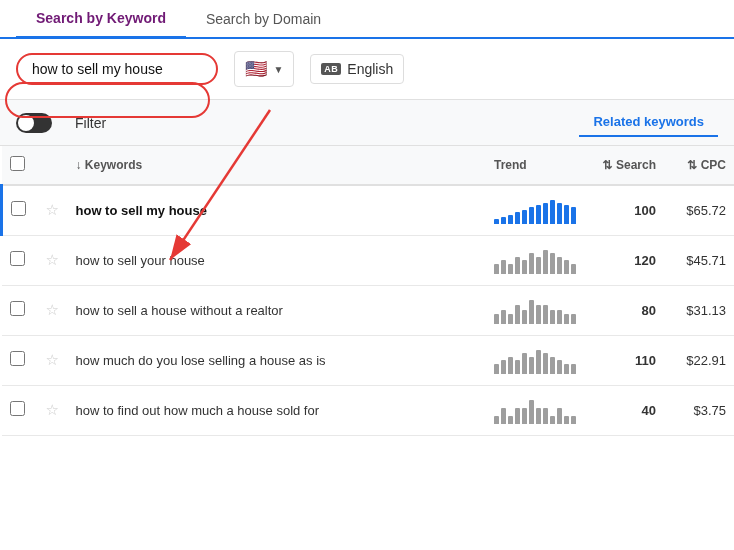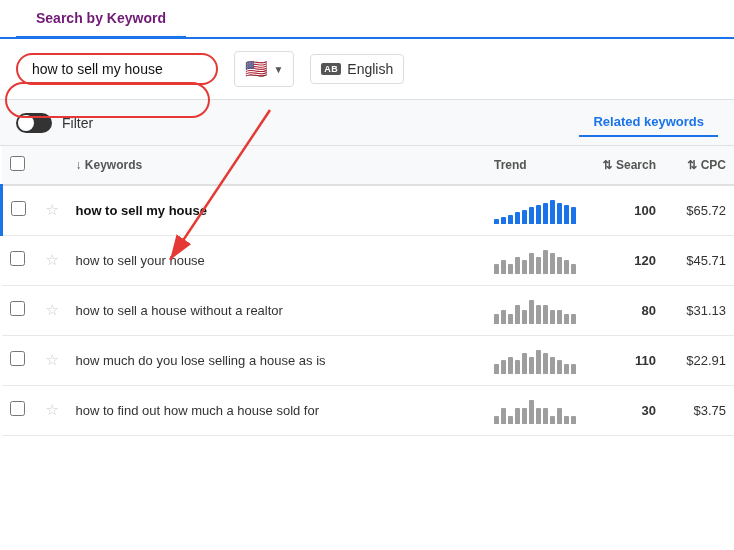--- a/index.html
+++ b/index.html
@@ -85,21 +85,21 @@
 
     
     .filter-row {
       display: flex;
       align-items: center;
       justify-content: space-between;
       padding: 8px 16px;
       background: #f8f9fa;
       border-bottom: 1px solid #e0e0e0;
     }
-    .filter-left { display: flex; align-items: center; gap: 10px; }
+    .filter-left { display: flex; align-items: center; gap: 23px; }
     .toggle {
       width: 36px; height: 20px;
       background: #333;
       border-radius: 10px;
       position: relative;
       cursor: pointer;
     }
     .toggle-knob {
       width: 16px; height: 16px;
       background: #fff;
@@ -183,20 +183,21 @@
 
     .container { position: relative; }
   </style>
 </head>
 <body>
 
 <div class="container">
 
   <div class="tabs">
     <button class="tab active">Search by Keyword</button>
+    <button class="tab">Search by Domain</button>
   </div>
 
   <div class="search-row">
     <div class="keyword-input-wrap">
       <input type="text" value="how to sell my house" style="">
     </div>
     <div class="location-select">
       <span class="flag">🇺🇸</span>
       <span class="chevron-down">▼</span>
     </div>
@@ -346,21 +347,21 @@
                 <div class="bar" style="height: 16px; background: rgb(158, 158, 158);"></div>
                 <div class="bar" style="height: 24px; background: rgb(158, 158, 158);"></div>
                 <div class="bar" style="height: 16px; background: rgb(158, 158, 158);"></div>
                 <div class="bar" style="height: 16px; background: rgb(158, 158, 158);"></div>
                 <div class="bar" style="height: 8px; background: rgb(158, 158, 158);"></div>
                 <div class="bar" style="height: 16px; background: rgb(158, 158, 158);"></div>
                 <div class="bar" style="height: 8px; background: rgb(158, 158, 158);"></div>
                 <div class="bar" style="height: 8px; background: rgb(158, 158, 158);"></div>
               </div>
             </td>
-            <td class="search-cell">30</td>
+            <td class="search-cell">40</td>
             <td class="cpc-cell">$3.75</td>
           </tr>
         </tbody>
     </table>
   </div>
 
   <div class="red-circle"></div>
 
   <svg class="arrow-svg" width="200" height="180" viewBox="0 0 200 180">
     <defs>

